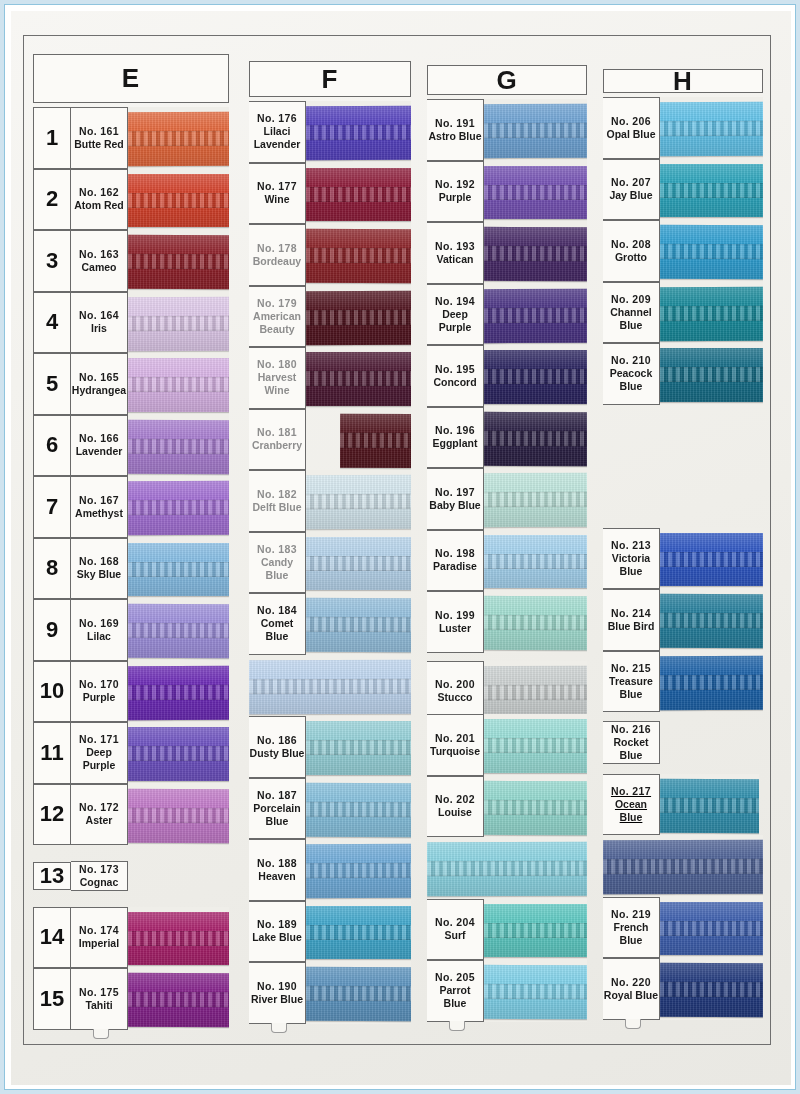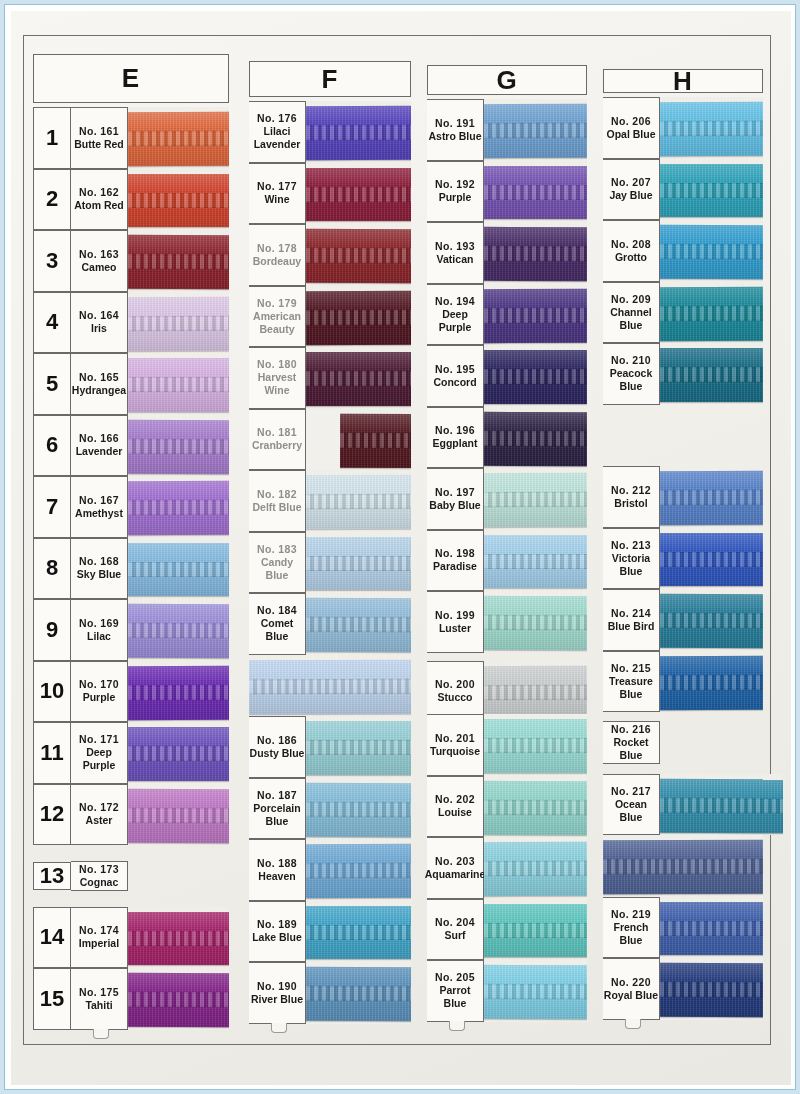--- a/index.html
+++ b/index.html
@@ -681,24 +681,20 @@
             </div>
             <div class="swatch">
               <div class="tape" style="background: rgb(147, 217, 207); transform: rotate(0.22deg);">
                 <div class="weave"></div>
                 <div class="coil"></div>
                 <div class="shine"></div>
               </div>
             </div>
           </div>
           <div class="row" style="top: 738px; width: 160px; height: 61.5px;">
-            <div class="cell-name">
-              <span class="nnum">No. 203</span>
-              <span class="nname">Aquamarine</span>
-            </div>
             <div class="swatch">
               <div class="tape" style="background: rgb(139, 212, 226); transform: rotate(-0.22deg);">
                 <div class="weave"></div>
                 <div class="coil"></div>
                 <div class="shine"></div>
               </div>
             </div>
           </div>
           <div class="row" style="top: 799.5px; width: 160px; height: 61.5px;">
             <div class="cell-name">
@@ -788,33 +784,20 @@
               <span class="nname">Peacock Blue</span>
             </div>
             <div class="swatch">
               <div class="tape" style="background: rgb(21, 109, 135); transform: rotate(0deg);">
                 <div class="weave"></div>
                 <div class="coil"></div>
                 <div class="shine"></div>
               </div>
             </div>
           </div>
-          <div class="row" style="top: 369px; width: 160px; height: 61.5px;">
-            <div class="cell-name">
-              <span class="nnum">No. 212</span>
-              <span class="nname">Bristol</span>
-            </div>
-            <div class="swatch">
-              <div class="tape" style="background: rgb(85, 130, 204); transform: rotate(-0.22deg);">
-                <div class="weave"></div>
-                <div class="coil"></div>
-                <div class="shine"></div>
-              </div>
-            </div>
-          </div>
           <div class="row" style="top: 430.5px; width: 160px; height: 61.5px;">
             <div class="cell-name">
               <span class="nnum">No. 213</span>
               <span class="nname">Victoria Blue</span>
             </div>
             <div class="swatch">
               <div class="tape" style="background: rgb(45, 85, 194); transform: rotate(0deg);">
                 <div class="weave"></div>
                 <div class="coil"></div>
                 <div class="shine"></div>
@@ -853,21 +836,21 @@
               <span class="nname">Rocket Blue</span>
             </div>
             <div class="swatch">
               <div class="tape" style="background: rgb(20, 121, 194); transform: rotate(0deg);">
                 <div class="weave"></div>
                 <div class="coil"></div>
                 <div class="shine"></div>
               </div>
             </div>
           </div>
-          <div class="row" style="top: 676.5px; width: 180px; height: 61.5px;">
+          <div class="row" style="top: 676.5px; width: 156px; height: 61.5px; text-decoration: underline;">
             <div class="cell-name">
               <span class="nnum">No. 217</span>
               <span class="nname">Ocean Blue</span>
             </div>
             <div class="swatch">
               <div class="tape" style="background: rgb(47, 143, 173); transform: rotate(0.22deg);">
                 <div class="weave"></div>
                 <div class="coil"></div>
                 <div class="shine"></div>
               </div>

